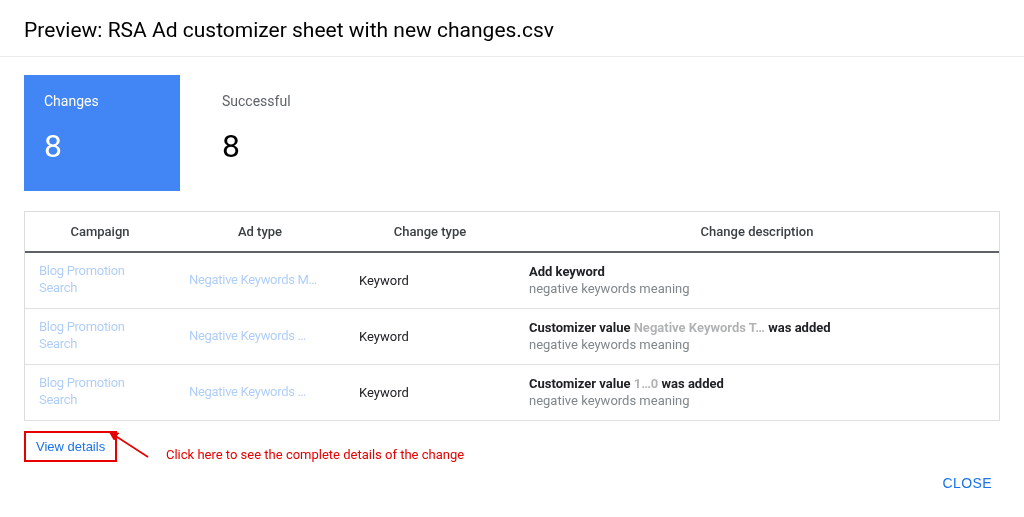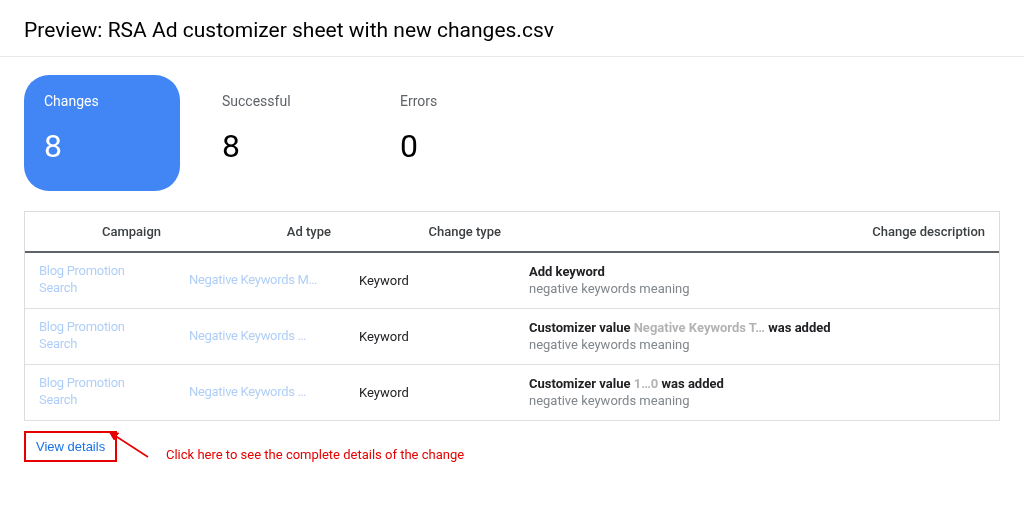--- a/index.html
+++ b/index.html
@@ -25,21 +25,20 @@
       gap: 22px;
       padding: 18px 24px 20px 24px;
     }
     .stat-card {
       width: 156px;
       height: 116px;
       padding: 18px 20px;
       display: flex;
       flex-direction: column;
       justify-content: flex-start;
-      border-radius: 25px;
     }
     .stat-card.active {
       background: #4285f4;
       color: #fff;
     }
     .stat-card .label {
       font-size: 14px;
       margin-bottom: 18px;
       color: #5f6368;
     }
@@ -57,21 +56,21 @@
     }
     table {
       width: 100%;
       border-collapse: collapse;
       font-size: 13px;
     }
     thead tr {
       border-bottom: 2px solid #5f6368;
     }
     th {
-      text-align: right;
+      text-align: center;
       font-weight: 500;
       color: #3c4043;
       padding: 12px 14px;
       font-size: 13px;
     }
     tbody tr {
       border-bottom: 1px solid #e0e0e0;
     }
     td {
       padding: 10px 14px;
@@ -167,24 +166,20 @@
 </div>
 
 <div class="stats-row">
   <div class="stat-card active">
     <div class="label">Changes</div>
     <div class="value">8</div>
   </div>
   <div class="stat-card">
     <div class="label">Successful</div>
     <div class="value">8</div>
-  </div>
-  <div class="stat-card">
-    <div class="label">Errors</div>
-    <div class="value">0</div>
   </div>
 </div>
 
 <div class="table-wrap">
   <table>
     <colgroup>
       <col class="col-campaign">
         <col class="col-adgroup">
         <col class="col-changetype">
         <col>
@@ -241,13 +236,14 @@
       <marker id="ah" markerWidth="6" markerHeight="6" refX="2" refY="3" orient="auto">
         <path d="M0,0 L6,3 L0,6 Z" fill="#e60000"></path>
       </marker>
     </defs>
     <line x1="40" y1="26" x2="6" y2="4" stroke="#e60000" stroke-width="1.6" marker-end="url(#ah)"></line>
   </svg>
   <div class="annotation-text">Click here to see the complete details of the change</div>
 </div>
 
 <div class="footer-buttons">
+  <button class="txt-btn">CLOSE</button>
 </div>
 
 </body></html>

